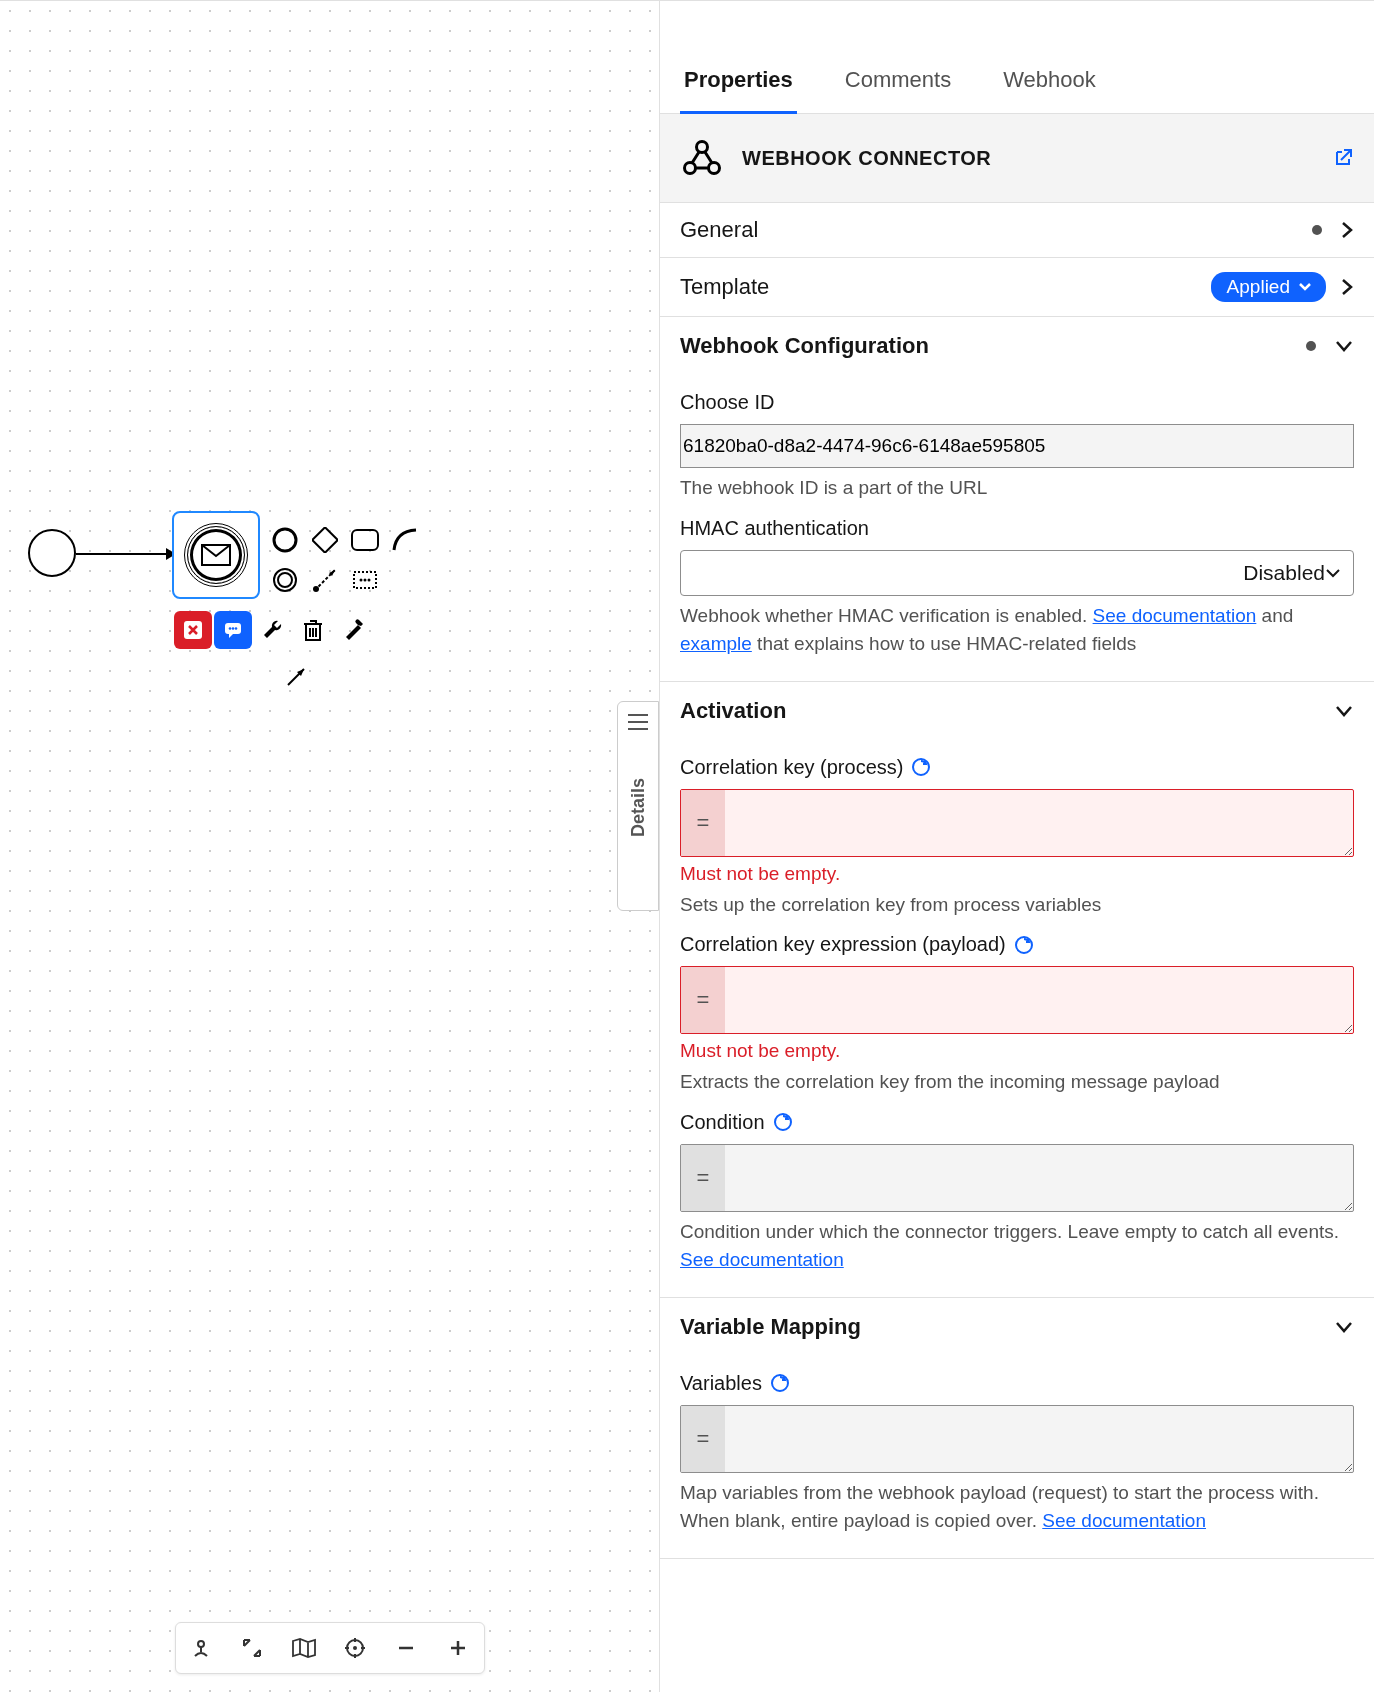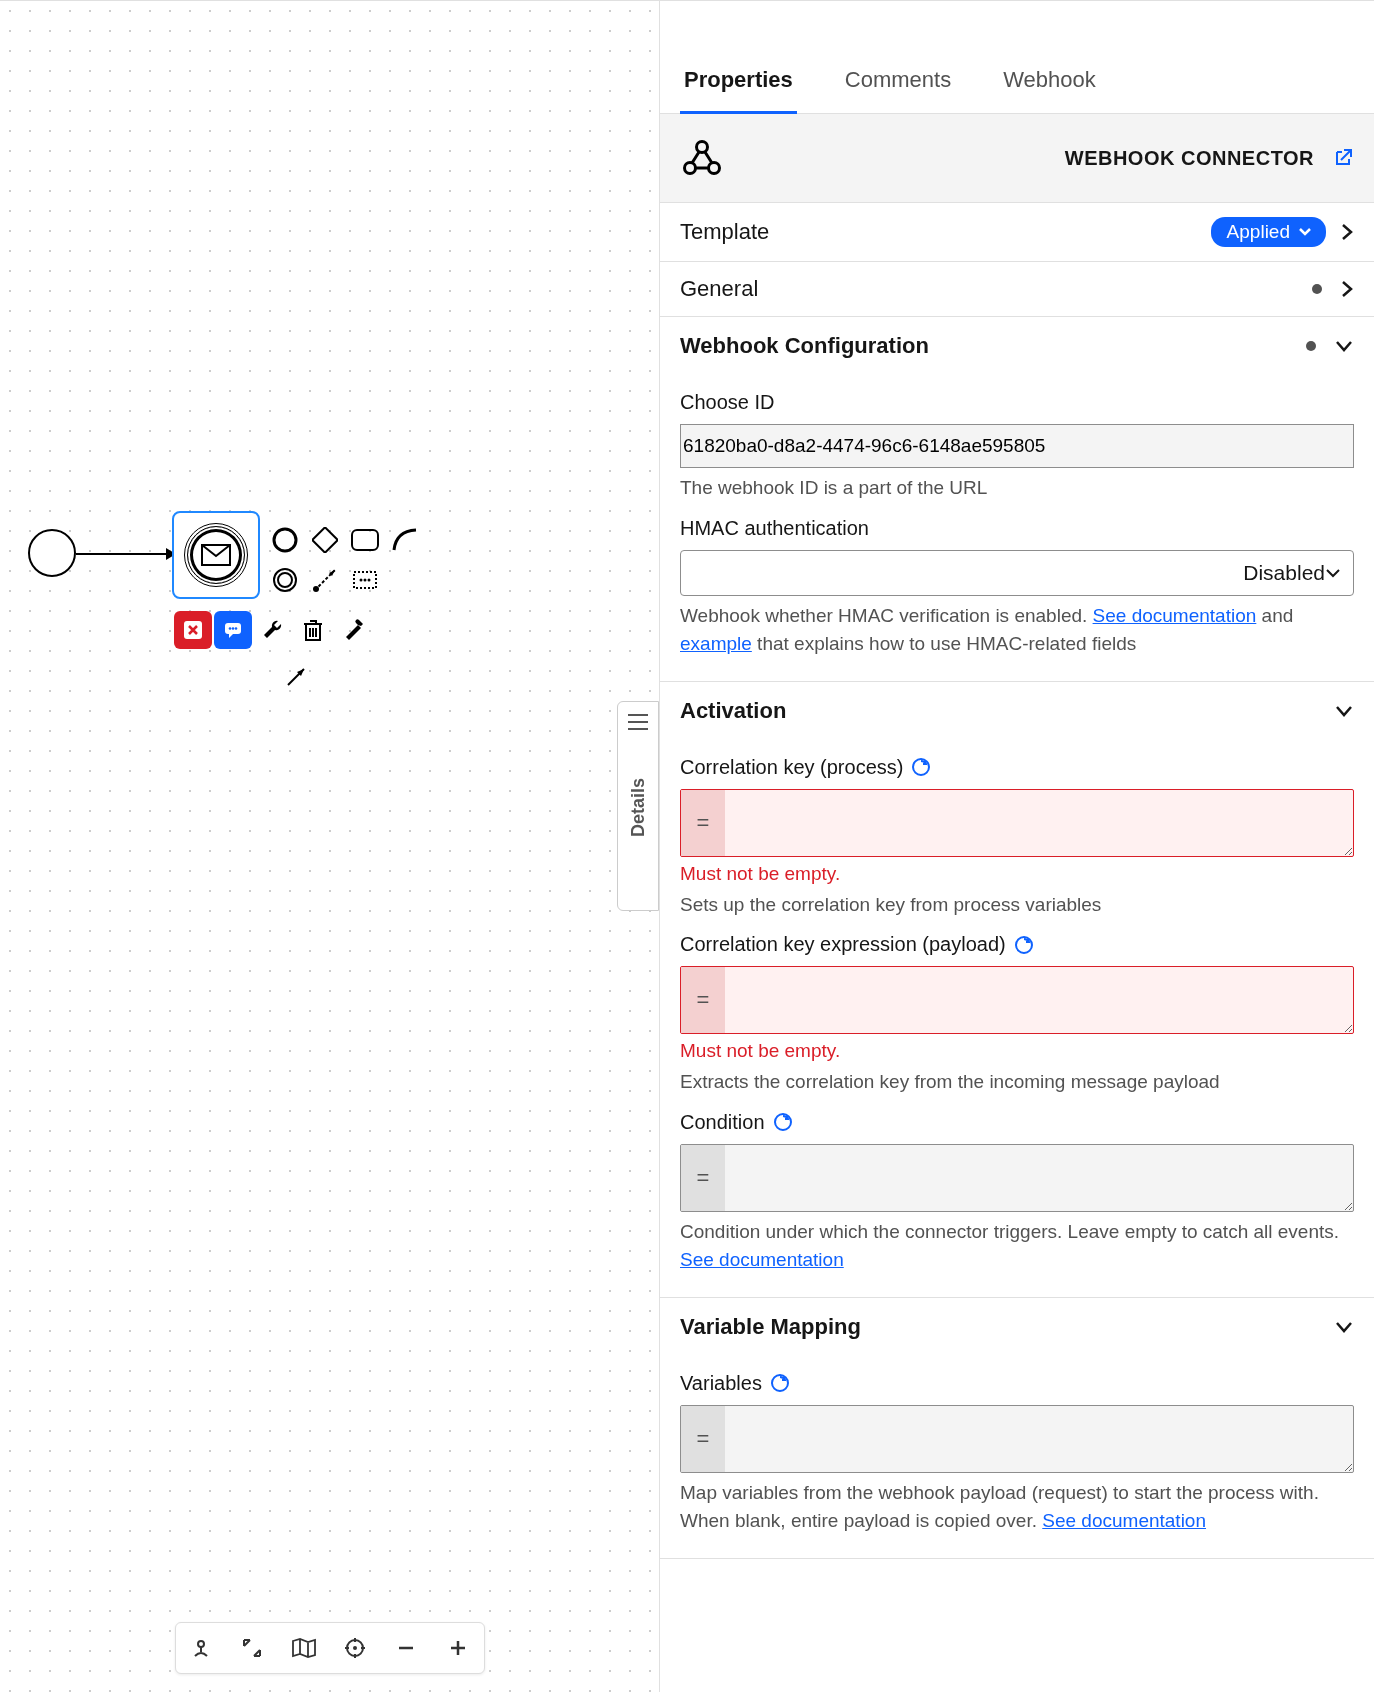--- a/index.html
+++ b/index.html
@@ -19,21 +19,21 @@
 .ctx-blue { background: #0f62fe; border-radius: 6px; }
 .action-row { position: absolute; top: 100px; left: 146px; display: flex; gap: 2px; }
 .details-tab { position: absolute; right: 0; top: 700px; width: 42px; height: 210px; background: #fff; border: 1px solid #ccc; border-radius: 6px 0 0 6px; display: flex; flex-direction: column; align-items: center; padding-top: 12px; gap: 48px; }
 .details-label { writing-mode: vertical-rl; transform: rotate(180deg); font-size: 18px; color: #555; font-weight: 600; }
 .canvas-toolbar { position: absolute; bottom: 18px; left: 50%; transform: translateX(-50%); width: 310px; height: 52px; background: #fff; border: 1px solid #ddd; border-radius: 6px; display: flex; align-items: center; justify-content: space-around; box-shadow: 0 1px 3px rgba(0,0,0,0.08); }
 .tb-btn { width: 30px; height: 30px; display: flex; align-items: center; justify-content: center; cursor: pointer; color: #333; }
 .panel { flex: 1; display: flex; flex-direction: column; overflow-y: auto; }
 .tabs { display: flex; border-bottom: 1px solid #e0e0e0; padding-left: 20px; gap: 44px; margin-top: 48px; }
 .tab { padding: 18px 4px; font-size: 22px; color: #525252; cursor: pointer; font-weight: 400; }
 .tab.active { color: #161616; font-weight: 700; border-bottom: 3px solid #0f62fe; margin-bottom: -1px; }
-.header-bar { display: flex; align-items: center; padding: 22px 20px; gap: 18px; border-bottom: 1px solid #e0e0e0; background: #f4f4f4; text-align: right; }
+.header-bar { display: flex; align-items: center; padding: 22px 20px; gap: 18px; border-bottom: 1px solid #e0e0e0; background: #f4f4f4; }
 .header-title { font-size: 20px; font-weight: 700; letter-spacing: 0.5px; flex: 1; }
 .external-icon { width: 22px; height: 22px; color: #0f62fe; cursor: pointer; }
 .section-row { display: flex; align-items: center; padding: 14px 20px; border-bottom: 1px solid #e0e0e0; cursor: pointer; }
 .section-row.light { background: #fff; }
 .section-label { font-size: 22px; font-weight: 400; flex: 1; }
 .section-label.bold { font-weight: 700; }
 .dot { width: 10px; height: 10px; border-radius: 50%; background: #525252; margin-right: 18px; }
 .chev { color: #161616; }
 .applied-badge { background: #0f62fe; color: #fff; border-radius: 14px; padding: 4px 14px 4px 16px; font-size: 19px; display: flex; align-items: center; gap: 8px; margin-right: 14px; }
 .section-body { padding: 14px 20px 22px 20px; border-bottom: 1px solid #e0e0e0; display: flex; flex-direction: column; gap: 6px; background: #fff; }
@@ -221,35 +221,35 @@
           <circle cx="34" cy="32" r="5.5" fill="none" stroke="#000" stroke-width="3"></circle>
           <path d="M19 16 L12 27 M25 16 L32 27 M15 32 L29 32" stroke="#000" stroke-width="3" fill="none"></path>
         </svg>
       <div class="header-title">WEBHOOK CONNECTOR</div>
       <svg class="external-icon" width="22" height="22" viewBox="0 0 22 22">
           <path d="M5 5 h5 M5 5 v12 h12 v-5 M12 3 h7 v7 M19 3 L9 13" fill="none" stroke="#0f62fe" stroke-width="2"></path>
         </svg>
     </div>
 
     <div class="section-row light">
+      <div class="section-label">General</div>
+      <div class="dot"></div>
+      <svg class="chev" width="14" height="20">
+          <path d="M3 3 l8 7 l-8 7" fill="none" stroke="#161616" stroke-width="2.5"></path>
+        </svg>
+    </div>
+
+    <div class="section-row light">
       <div class="section-label">Template</div>
       <div class="applied-badge">
         <span>Applied</span>
         <svg width="14" height="10">
             <path d="M2 2 l5 5 l5 -5" fill="none" stroke="#fff" stroke-width="2.5"></path>
           </svg>
       </div>
-      <svg class="chev" width="14" height="20">
-          <path d="M3 3 l8 7 l-8 7" fill="none" stroke="#161616" stroke-width="2.5"></path>
-        </svg>
-    </div>
-
-    <div class="section-row light">
-      <div class="section-label">General</div>
-      <div class="dot"></div>
       <svg class="chev" width="14" height="20">
           <path d="M3 3 l8 7 l-8 7" fill="none" stroke="#161616" stroke-width="2.5"></path>
         </svg>
     </div>
 
     <div class="section-header-inline" style="border-bottom:none;">
       <div class="section-label bold">Webhook Configuration</div>
       <div class="dot"></div>
       <svg class="chev" width="20" height="14">
           <path d="M3 3 l7 8 l7 -8" fill="none" stroke="#161616" stroke-width="2.5"></path>

